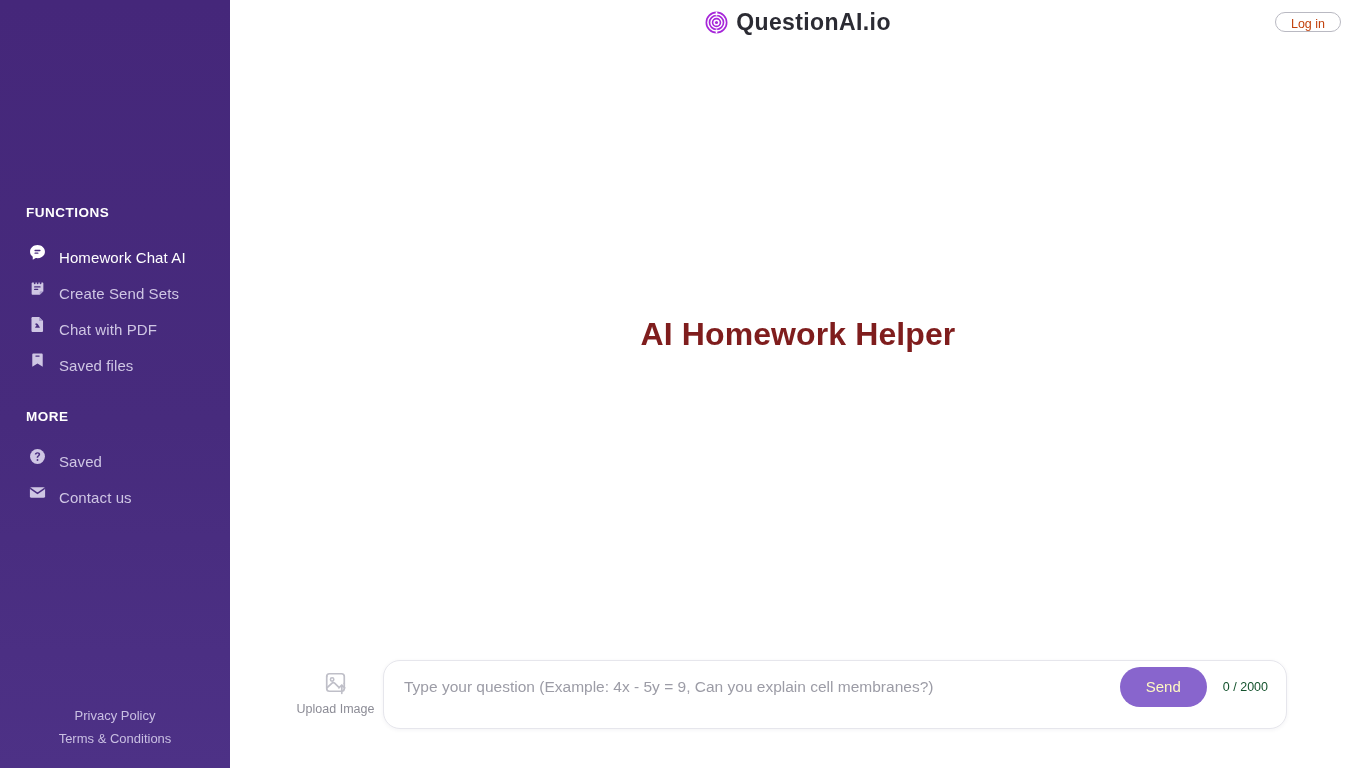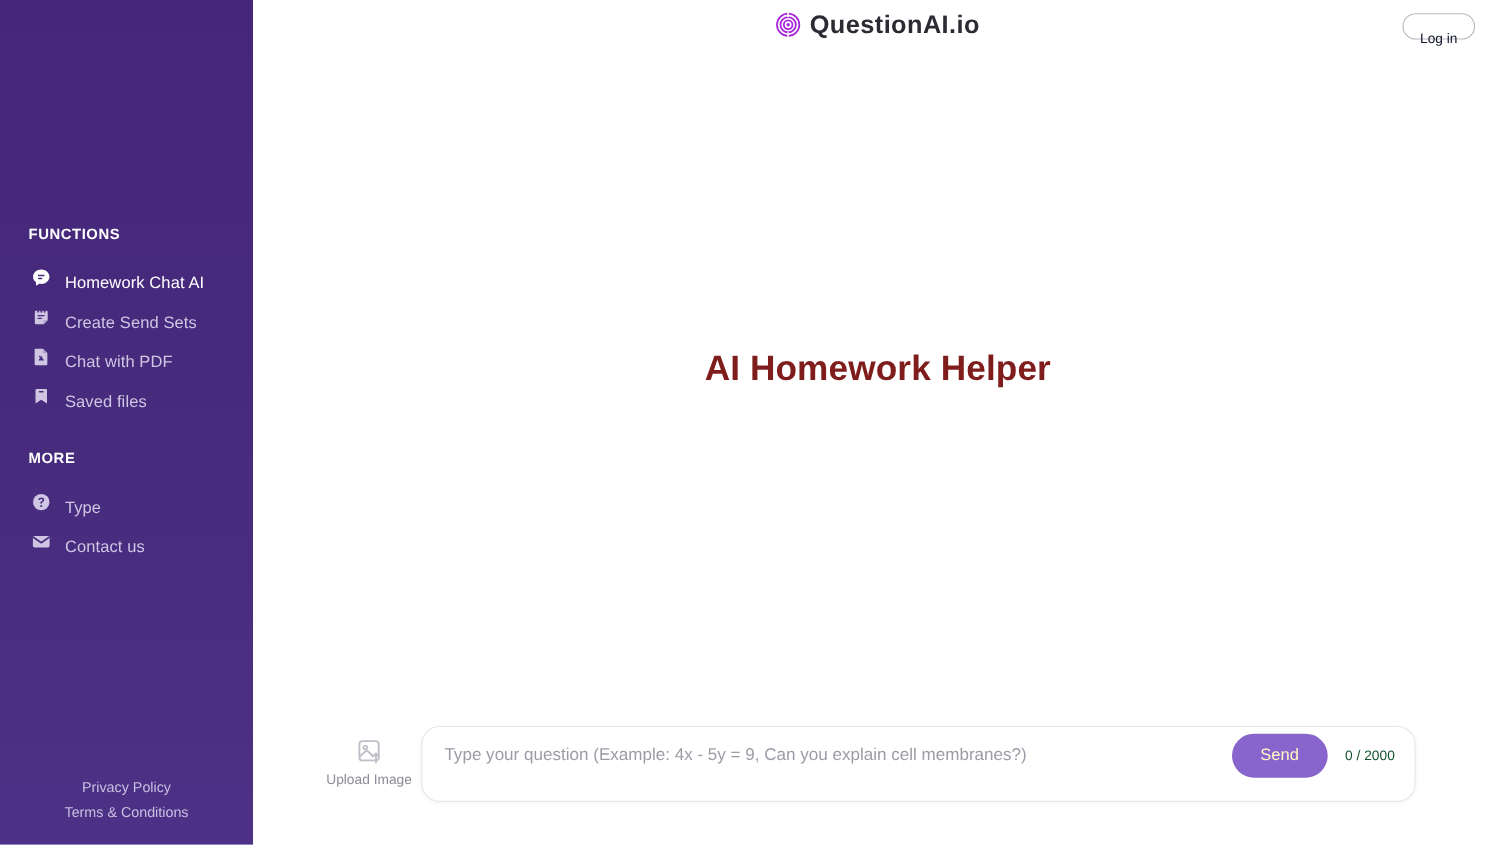--- a/index.html
+++ b/index.html
@@ -129,26 +129,26 @@
     font-weight: bold;
     color: #2B2B33;
     letter-spacing: 0.4px;
   }
 
   .login-btn {
     position: absolute;
     right: 25px;
     top: 12px;
     height: 20px;
-    padding: 11px 15px;
+    padding: 0 15px;
     border: 1px solid #B9B9C2;
     border-radius: 14px;
     background: #ffffff;
     font-size: 12.5px;
-    color: #0f172a;
+    color: #c2410c;
     line-height: 22px;
     cursor: pointer;
     font-family: "Liberation Sans", sans-serif;
   }
 
   .hero-title {
     position: absolute;
     left: 0; right: 0;
     top: 316px;
     text-align: center;
@@ -308,21 +308,21 @@
     <div class="nav-list">
 
       <div class="nav-item">
         <span class="nav-icon">
           <svg width="19" height="19" viewBox="0 0 24 24" aria-hidden="true">
             <circle cx="12" cy="12" r="9.4" fill="#CFC6E4"></circle>
             <path d="M12 6.6c-2 0-3.3 1.2-3.4 2.9h2c.1-.8.6-1.2 1.4-1.2.8 0 1.3.5 1.3 1.1 0 .6-.3.9-1.1 1.5-.9.6-1.3 1.2-1.3 2.2v.5h2v-.4c0-.7.3-1 1.1-1.6.9-.6 1.4-1.3 1.4-2.4 0-1.6-1.3-2.6-3.4-2.6z" fill="#4A2E80"></path>
             <circle cx="12" cy="16.5" r="1.2" fill="#4A2E80"></circle>
           </svg>
         </span>
-        <span class="nav-label">Type</span>
+        <span class="nav-label">Saved</span>
       </div>
 
       <div class="nav-item">
         <span class="nav-icon">
           <svg width="19" height="19" viewBox="0 0 24 24" aria-hidden="true">
             <rect x="2.4" y="5.4" width="19.2" height="13.2" rx="2" fill="#CFC6E4"></rect>
             <path d="M3.4 7.1l8.6 6 8.6-6" stroke="#4A2E80" stroke-width="1.9" fill="none" stroke-linecap="round" stroke-linejoin="round"></path>
           </svg>
         </span>
         <span class="nav-label">Contact us</span>

